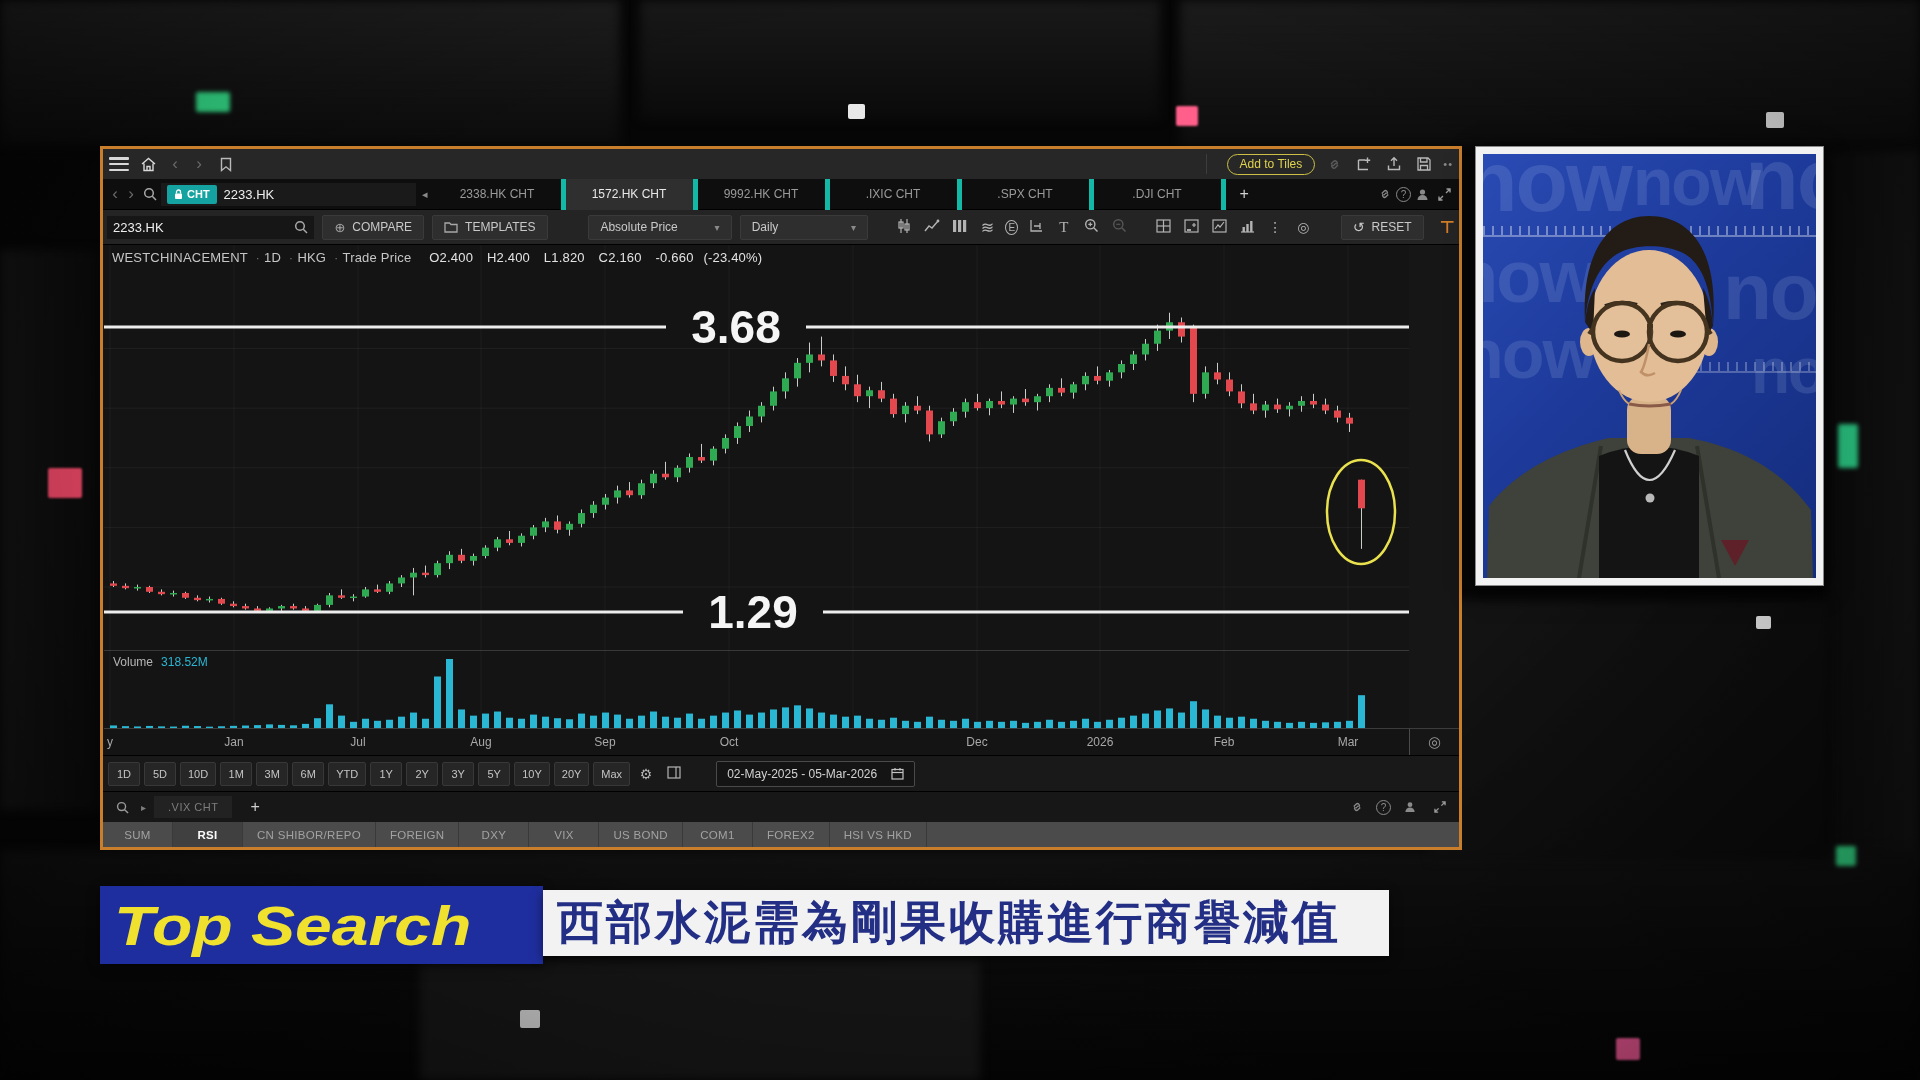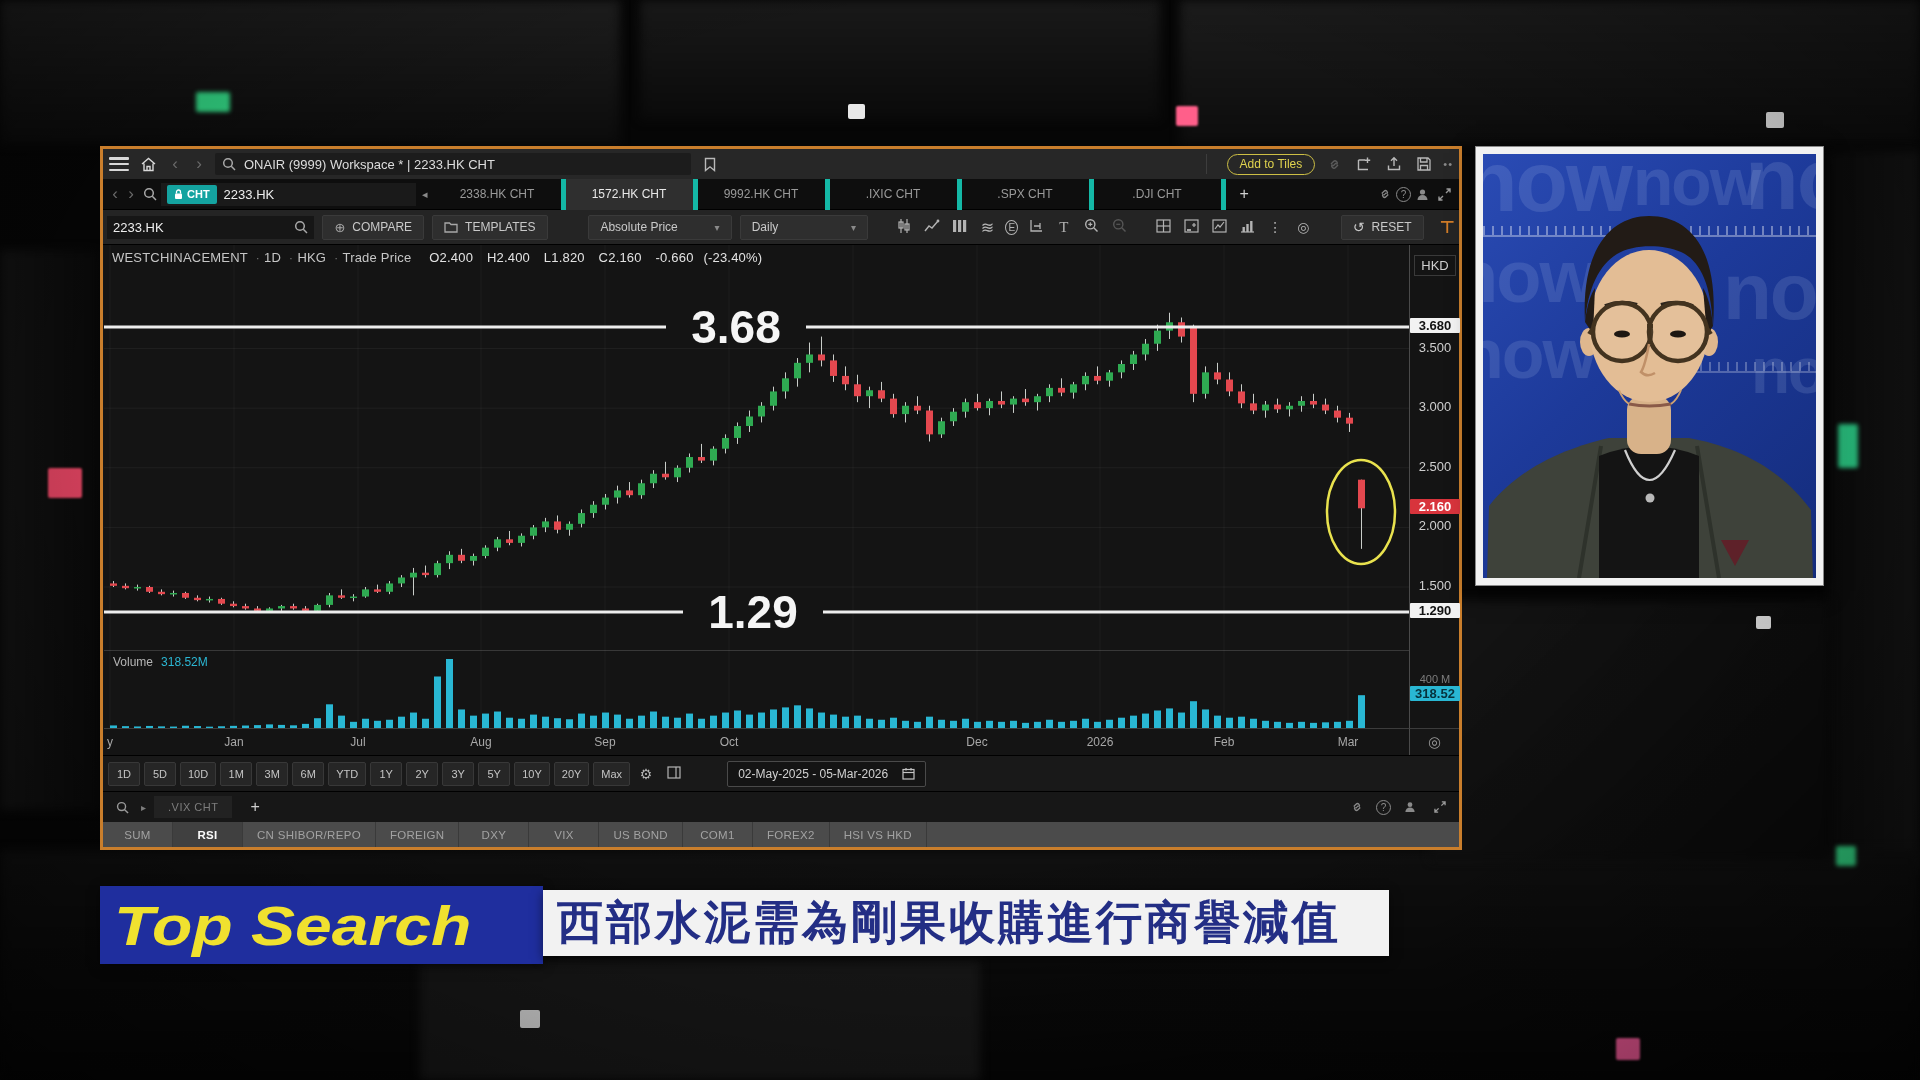--- a/index.html
+++ b/index.html
@@ -58,21 +58,21 @@
   .curlabel{position:absolute;left:4px;top:10px;width:42px;text-align:center;color:#cfcfcf;
     font-size:13px;border:1px solid #3a3a3a;padding:2px 0;}
   #xaxis{position:absolute;left:1px;top:579px;width:1305px;height:27px;border-top:1px solid #3c3c3c;}
   .xtick{position:absolute;top:6px;width:36px;text-align:center;font-size:12px;color:#a8a8a8;}
   #xaxis-right{position:absolute;left:1306px;top:579px;width:50px;height:27px;border-top:1px solid #3c3c3c;
     border-left:1px solid #4a4a4a;display:flex;align-items:center;justify-content:center;color:#9a9a9a;font-size:15px;}
   #rangerow{top:606px;height:36px;background:#191919;border-top:1px solid #000;padding:0 5px;gap:4px;}
   .rbtn{height:24px;min-width:32px;padding:0 7px;background:#262626;border:1px solid #383838;
     border-radius:2px;color:#c4c4c4;font-size:11px;display:flex;align-items:center;justify-content:center;cursor:pointer;}
   .datebox{height:26px;background:#141414;border:1px solid #4a4a4a;border-radius:2px;color:#d2d2d2;
-    font-size:12px;display:flex;align-items:center;gap:14px;padding:0 10px;margin-left:37px;}
+    font-size:12px;display:flex;align-items:center;gap:14px;padding:0 10px;margin-left:26px;}
   #studyrow{top:642px;height:31px;background:#171717;border-top:1px solid #000;padding:0 8px;gap:8px;}
   .studytab{height:22px;background:#222;color:#7d7d7d;font-size:11px;display:flex;align-items:center;
     padding:0 14px;letter-spacing:.5px;}
   #bottomtabs{top:673px;height:25px;background:#4b4b4b;}
   .btab{height:25px;display:flex;align-items:center;justify-content:center;color:#a2a2a2;
     font-size:11.5px;border-right:1px solid #3a3a3a;padding:0 14px;min-width:70px;cursor:pointer;letter-spacing:.3px;}
   .btab.active{color:#fafafa;background:#404040;font-weight:bold;}
   .circglyph{display:inline-flex;width:15px;height:15px;border:1.3px solid currentColor;border-radius:50%;
     align-items:center;justify-content:center;font-size:10px;}
   .orangeT{color:#d07c28;font-weight:bold;font-size:17px;}
@@ -127,29 +127,20 @@
           <i></i>
           <i></i>
         </span>
       <span class="ico">
         <svg width="17" height="17" viewBox="0 0 17 17">
             <path d="M2 8 L8.5 2.5 L15 8 M4 7.5 V14.5 H13 V7.5 M7 14.5 V10.5 H10 V14.5" fill="none" stroke="#d8d8d8" stroke-width="1.4"></path>
           </svg>
       </span>
       <span class="chev">‹</span>
       <span class="chev">›</span>
-      <div class="wsfield">
-        <span class="ico" style="width:16px;height:16px;">
-          <svg width="14" height="14" viewBox="0 0 14 14">
-              <circle cx="6" cy="6" r="4.3" fill="none" stroke="#a8a8a8" stroke-width="1.5"></circle>
-              <line x1="9.3" y1="9.3" x2="13" y2="13" stroke="#a8a8a8" stroke-width="1.5"></line>
-            </svg>
-        </span>
-        <span>ONAIR (9999) Workspace * | 2233.HK CHT</span>
-      </div>
       <span class="ico">
         <svg width="14" height="15" viewBox="0 0 14 15">
             <path d="M2.5 1.5 H11.5 V13.5 L7 9.8 L2.5 13.5 Z" fill="none" stroke="#b9b9b9" stroke-width="1.4"></path>
           </svg>
       </span>
       <span style="flex:1"></span>
       <span class="sep-v"></span>
       <span class="pill">Add to Tiles</span>
       <span class="ico dim">
         <svg width="15" height="15" viewBox="0 0 15 15">
@@ -703,33 +694,20 @@
           <rect x="1182" y="72.85" width="7" height="5.1499999999999995" fill="#29b7d3"></rect>
           <rect x="1194" y="71.82" width="7" height="6.18" fill="#29b7d3"></rect>
           <rect x="1206" y="72.85" width="7" height="5.1499999999999995" fill="#29b7d3"></rect>
           <rect x="1218" y="72.335" width="7" height="5.665" fill="#29b7d3"></rect>
           <rect x="1230" y="71.82" width="7" height="6.18" fill="#29b7d3"></rect>
           <rect x="1242" y="70.79" width="7" height="7.21" fill="#29b7d3"></rect>
           <rect x="1254" y="45.192440000000005" width="7" height="32.807559999999995" fill="#29b7d3"></rect>
         </g>
       </svg>
 
-    <div id="yaxis">
-      <div class="curlabel">HKD</div>
-      <div class="ytick" style="top:428px;color:#7d7d7d;font-size:11px;">400 M</div>
-      <div class="ytick b-cyan" style="top:441px;">318.52</div>
-    <div class="ytick b-white" style="top: 73.044px;">3.680</div>
-        <div class="ytick" style="top: 94.509px;">3.500</div>
-        <div class="ytick" style="top: 154.134px;">3.000</div>
-        <div class="ytick" style="top: 213.759px;">2.500</div>
-        <div class="ytick b-red" style="top: 254.304px;">2.160</div>
-        <div class="ytick" style="top: 273.384px;">2.000</div>
-        <div class="ytick" style="top: 333.009px;">1.500</div>
-        <div class="ytick b-white" style="top: 358.051px;">1.290</div>
-      </div>
 
     <div id="xaxis">
         <div class="xtick" style="left: -12px;">y</div>
         <div class="xtick" style="left: 112px;">Jan</div>
         <div class="xtick" style="left: 236px;">Jul</div>
         <div class="xtick" style="left: 359px;">Aug</div>
         <div class="xtick" style="left: 483px;">Sep</div>
         <div class="xtick" style="left: 607px;">Oct</div>
         <div class="xtick" style="left: 731px; margin-top: 28px;">Nov</div>
         <div class="xtick" style="left: 855px;">Dec</div>

